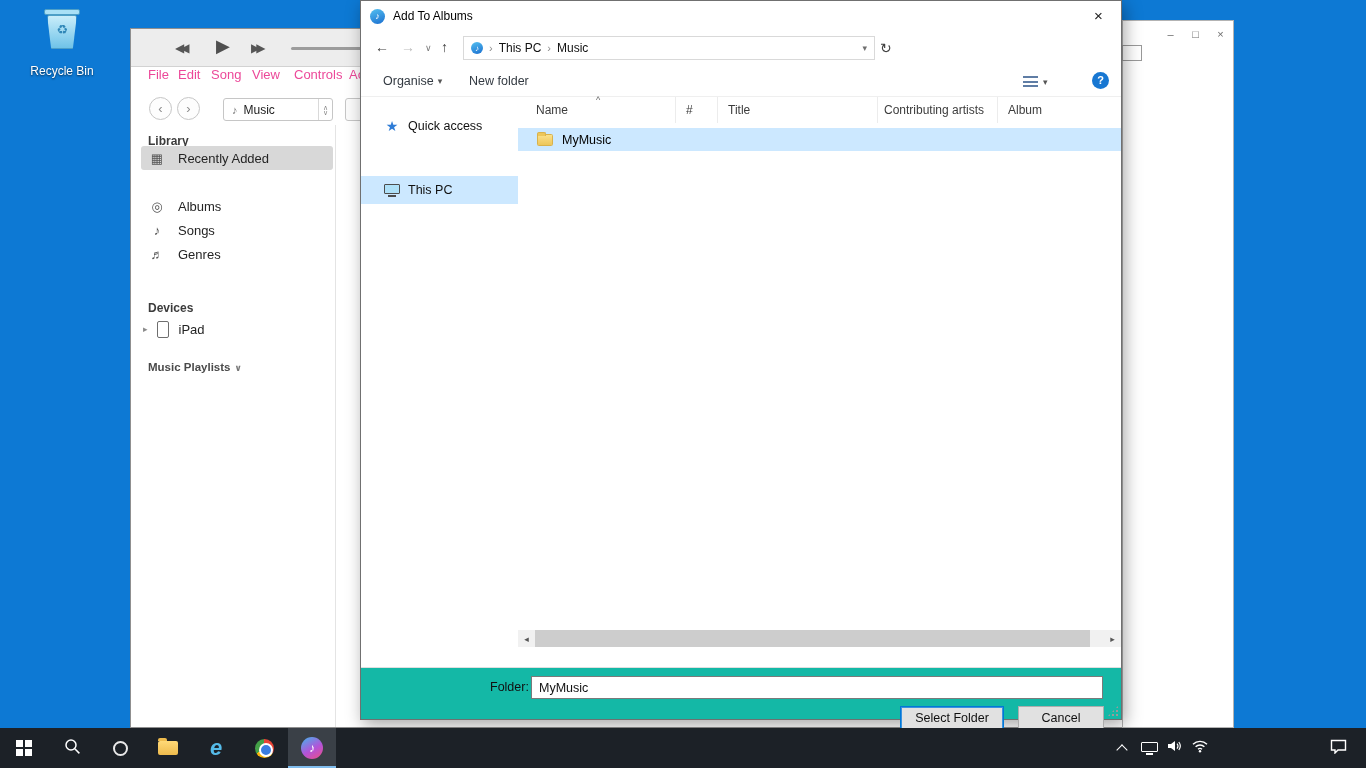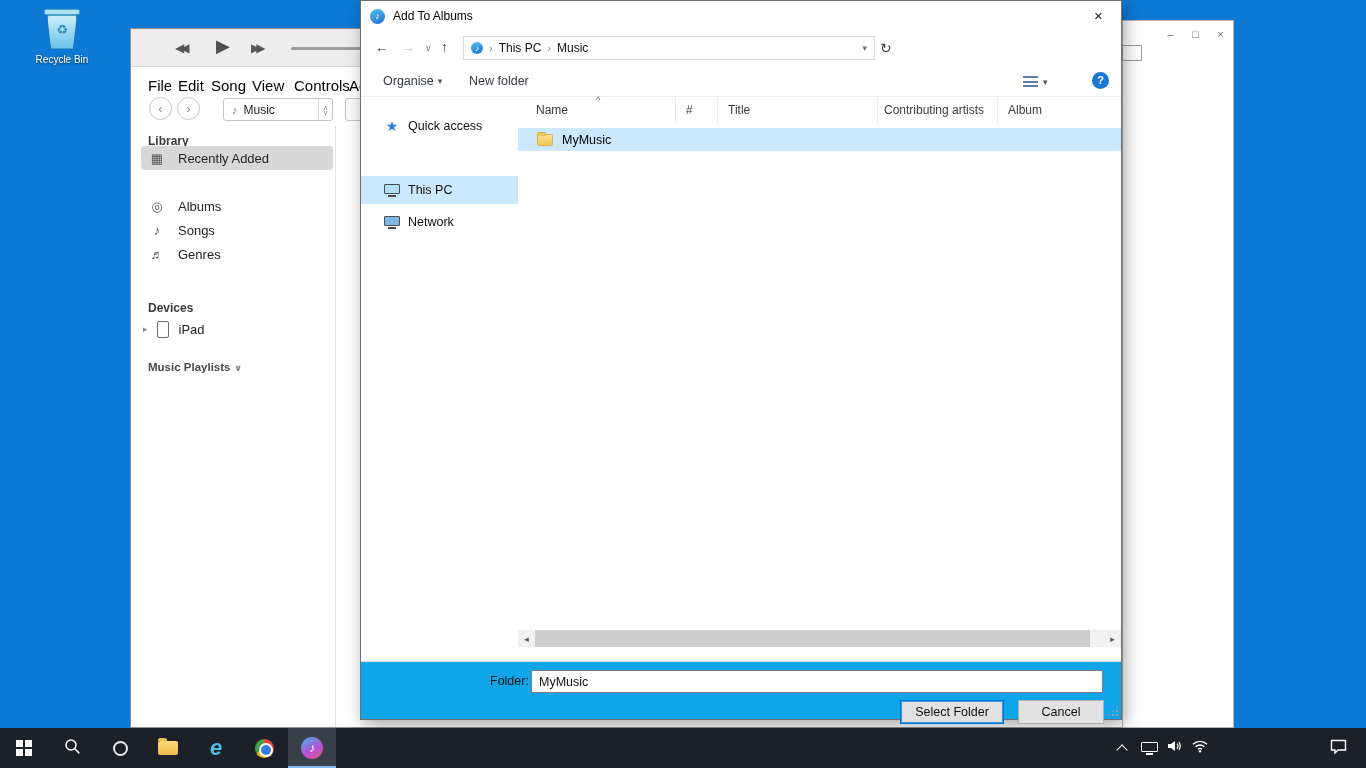--- a/index.html
+++ b/index.html
@@ -5,31 +5,31 @@
 *{margin:0;padding:0;box-sizing:border-box}
 html,body{width:1366px;height:768px}
 body{position:relative;overflow:hidden;background:#0d79d4;font-family:"Liberation Sans","DejaVu Sans",sans-serif;color:#1a1a1a}
 
 
 .recycle-bin{position:absolute;left:26px;top:6px;width:72px;text-align:center;z-index:0}
 .rb-icon{width:40px;height:46px;margin:0 auto;position:relative}
 .rb-lid{position:absolute;left:2px;top:3px;width:36px;height:6px;background:#a8e0f6;border:1px solid #4d9fc7;border-radius:2px}
 .rb-body{position:absolute;left:5px;top:9px;width:30px;height:34px;background:linear-gradient(180deg,#c9edfa,#6fc3e8);border:1px solid #4d9fc7;border-radius:2px 2px 5px 5px;clip-path:polygon(0 0,100% 0,86% 100%,14% 100%)}
 .rb-sym{position:absolute;left:0;right:0;top:16px;font-size:13px;color:#2f86b7}
-.rb-label{margin-top:2px;font-size:10px;color:#fff;text-shadow:0 1px 2px rgba(0,0,0,.65)}
+.rb-label{margin-top:12px;font-size:12px;color:#fff;text-shadow:0 1px 2px rgba(0,0,0,.65)}
 
 
 .itunes{position:absolute;left:130px;top:28px;width:1002px;height:700px;background:#fff;border:1px solid #8f8f8f;z-index:1}
 .it-toolbar{position:absolute;left:0;top:0;right:0;height:38px;background:#ededed;border-bottom:1px solid #d2d2d2}
 .it-rewind,.it-ffwd{position:absolute;top:12px;font-size:12px;color:#565656;letter-spacing:-4px;cursor:pointer}
 .it-rewind{left:44px}.it-ffwd{left:120px}
 .it-play{position:absolute;left:85px;top:6px;font-size:18px;color:#4f4f4f;cursor:pointer}
 .it-vol{position:absolute;left:160px;top:18px;width:72px;height:3px;background:#9c9c9c;border-radius:2px}
 .it-menubar{position:absolute;left:0;top:38px;right:0;height:28px;background:#fff}
-.menu-item{position:absolute;top:10px;font-size:15px;color:#000000;cursor:default}
+.menu-item{position:absolute;top:0;font-size:13px;color:#ec4899;cursor:default}
 .it-navrow{position:absolute;left:0;top:66px;right:0;height:30px;background:#fff}
 .nav-circle{position:absolute;top:2px;width:23px;height:23px;border:1px solid #c6c6c6;border-radius:50%;color:#8b8b8b;font-size:13px;text-align:center;line-height:21px;background:#fdfdfd;cursor:pointer}
 .media-picker{position:absolute;left:92px;top:3px;width:110px;height:23px;border:1px solid #c6c6c6;border-radius:3px;display:flex;align-items:center;background:#fff;cursor:pointer}
 .mp-note{color:#7a7a7a;font-size:11px;margin:0 6px 0 8px}
 .mp-label{font-size:12px;color:#222;flex:1}
 .mp-spin{display:flex;flex-direction:column;border-left:1px solid #d9d9d9;height:100%;justify-content:center;padding:0 4px;color:#8a8a8a}
 .mp-spin span{font-size:7px;line-height:5px}
 .partial-box{position:absolute;left:214px;top:3px;width:30px;height:23px;border:1px solid #c6c6c6;border-radius:3px;background:#fbfbfb}
 .it-sidebar{position:absolute;left:0;top:96px;width:205px;bottom:0;border-right:1px solid #e4e4e4;background:#fff}
 .side-header{position:absolute;left:17px;font-size:12px;font-weight:bold;color:#3c3c3c}
@@ -87,21 +87,21 @@
 .sort-caret{position:absolute;left:72px;top:-2px;width:16px;text-align:center;font-size:9px;color:#666}
 .file-row{position:absolute;left:0;right:0;top:31px;height:23px;background:#cce8ff;display:flex;align-items:center;cursor:pointer}
 .folder{position:relative;width:16px;height:12px;background:linear-gradient(#fbe08a,#edc65a);border:1px solid #d9b24b;border-radius:1.5px;flex:none}
 .folder::before{content:"";position:absolute;top:-3px;left:-1px;width:7px;height:3px;background:#edc65a;border:1px solid #d9b24b;border-bottom:none;border-radius:2px 2px 0 0}
 .file-row .folder{margin-left:19px}
 .file-name{margin-left:9px;font-size:12.5px;color:#000}
 .hscroll{position:absolute;left:157px;right:0;top:629px;height:17px;background:#f1f1f1;display:flex;align-items:center}
 .hs-arrow{width:17px;text-align:center;font-size:9px;color:#555;cursor:pointer;flex:none}
 .hs-track{flex:1;height:17px;position:relative}
 .hs-thumb{position:absolute;left:0;top:0;width:555px;height:17px;background:#cdcdcd;cursor:pointer}
-.dlg-footer{position:absolute;left:0;right:0;bottom:0;height:58px;background:#0ea5e9;border-top:1px solid #dfdfdf}
+.dlg-footer{position:absolute;left:0;right:0;bottom:0;height:52px;background:#14b8a6;border-top:1px solid #dfdfdf}
 .folder-label{position:absolute;left:129px;top:12px;font-size:12.5px;color:#111}
 .folder-input{position:absolute;left:170px;top:8px;width:572px;height:23px;border:1px solid #7a7a7a;font:12.5px "Liberation Sans","DejaVu Sans",sans-serif;padding-left:7px;color:#111;background:#fff}
 .btn{position:absolute;top:38px;height:24px;background:#e1e1e1;font-size:12.5px;text-align:center;line-height:22px;cursor:pointer;color:#111}
 .btn-select{left:539px;width:104px;border:1px solid #0078d7;box-shadow:inset 0 0 0 1px #3a92dd}
 .btn-cancel{left:657px;width:86px;border:1px solid #adadad}
 .grip{position:absolute;right:2px;bottom:2px;width:12px;height:12px;background-image:radial-gradient(#9a9a9a 1px,transparent 1.3px);background-size:4px 4px;clip-path:polygon(100% 0,100% 100%,0 100%)}
 
 
 .mon{position:relative;width:16px;height:13px}
 .mon .scr{position:absolute;left:0;top:0;width:16px;height:10px;border:1.3px solid #4c4c4c;border-radius:1px;background:#aee0f8}
@@ -260,29 +260,20 @@
     </div>
     <div class="nav-row selected" style="top:79px">
       <span class="nav-ic">
         <span class="mon">
             <span class="scr"></span>
             <span class="std"></span>
           </span>
       </span>
       <span class="nav-label">This PC</span>
     </div>
-    <div class="nav-row" style="top:111px">
-      <span class="nav-ic">
-        <span class="mon net">
-            <span class="scr"></span>
-            <span class="std"></span>
-          </span>
-      </span>
-      <span class="nav-label">Network</span>
-    </div>
   </div>
 
   <div class="dlg-files">
     <span class="sort-caret">^</span>
     <div class="col-head" style="left:0;width:158px;padding-left:18px">
         <span>Name</span>
       </div>
     <div class="col-head" style="left:158px;width:42px;padding-left:10px">
         <span>#</span>
       </div>

